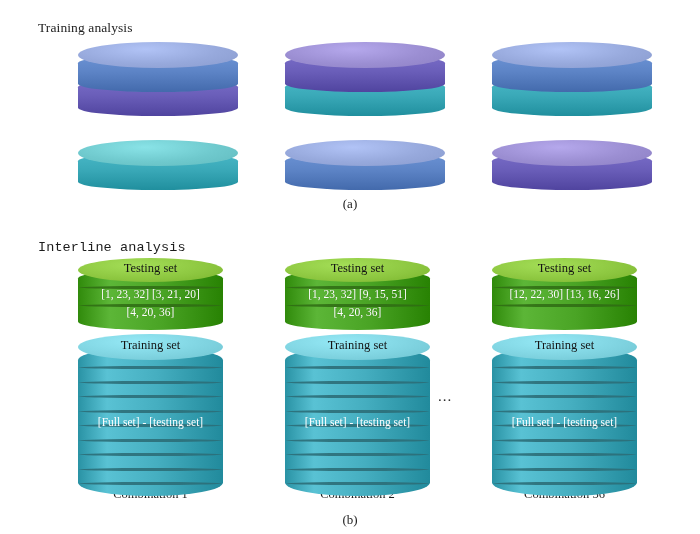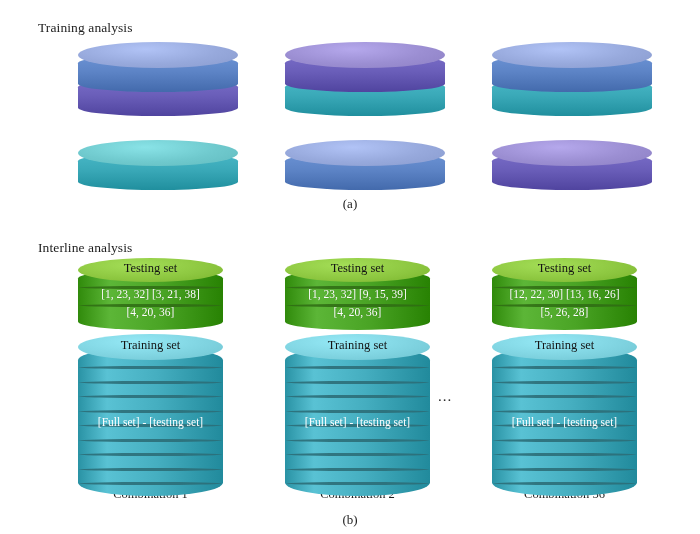--- a/index.html
+++ b/index.html
@@ -15,21 +15,21 @@
   }
 
   .panel-title {
     position: absolute;
     font-size: 13.5px;
     letter-spacing: 0.1px;
     white-space: nowrap;
     color: #1c1c1c;
   }
   #title-a { left: 38px; top: 20px; }
-  #title-b { left: 38px; top: 240px; }
+  #title-b { left: 38px; top: 240px; font-family: Liberation Mono, monospace; }
 
   .panel-caption {
     position: absolute;
     font-size: 13px;
     width: 100%;
     text-align: center;
     color: #1c1c1c;
   }
   #caption-a { top: 196px; left: 0; }
   #caption-b { top: 512px; left: 0; }
@@ -207,21 +207,21 @@
 
 <div class="panel-title" id="title-b">Interline analysis</div>
 
 <div id="panel-b-groups">
     <div class="stack-b" style="left: 78px; top: 258px; width: 145px; height: 80px;">
       <div class="cyl-green-body" style="top: 12px; width: 145px; height: 60px; background: linear-gradient(to right, rgb(48, 138, 11) 0%, rgb(92, 182, 55) 22%, rgb(74, 164, 37) 58%, rgb(40, 130, 3) 100%); z-index: 2;"></div>
       <div class="green-ring" style="top: 28px; width: 143px;"></div>
       <div class="green-ring" style="top: 46px; width: 143px;"></div>
       <div class="cyl-green-cap" style="top: 0px; width: 145px; height: 24px; background: radial-gradient(at 40% 30%, rgb(164, 222, 87) 0%, rgb(140, 198, 63) 60%, rgb(122, 180, 45) 100%); z-index: 5;"></div>
       <div class="green-title" style="top: 3px;">Testing set</div>
-      <div class="green-line1" style="top: 30px;">[1, 23, 32] [3, 21, 38]</div>
+      <div class="green-line1" style="top: 30px;">[1, 23, 32] [3, 21, 20]</div>
       <div class="green-line2" style="top: 48px;">[4, 20, 36]</div>
     </div>
     <div class="stack-b" style="left: 78px; top: 334px; width: 145px; height: 172px;">
       <div class="cyl-teal-body" style="top: 13px; width: 145px; height: 149px; background: linear-gradient(to right, rgb(41, 146, 164) 0%, rgb(89, 194, 212) 20%, rgb(69, 174, 192) 55%, rgb(33, 138, 156) 100%); z-index: 2;"></div>
       <div class="teal-ring" style="top: 32px; width: 143px;"></div>
       <div class="teal-ring" style="top: 46.5px; width: 143px;"></div>
       <div class="teal-ring" style="top: 61px; width: 143px;"></div>
       <div class="teal-ring" style="top: 75.5px; width: 143px;"></div>
       <div class="teal-ring" style="top: 90px; width: 143px;"></div>
       <div class="teal-ring" style="top: 104.5px; width: 143px;"></div>
@@ -232,21 +232,21 @@
       <div class="teal-title" style="top: 4px;">Training set</div>
       <div class="teal-formula" style="top: 82px;">[Full set] - [testing set]</div>
     </div>
     <div class="combo-label" style="left: 78px; top: 487px; width: 145px;">Combination 1</div>
     <div class="stack-b" style="left: 285px; top: 258px; width: 145px; height: 80px;">
       <div class="cyl-green-body" style="top: 12px; width: 145px; height: 60px; background: linear-gradient(to right, rgb(48, 138, 11) 0%, rgb(92, 182, 55) 22%, rgb(74, 164, 37) 58%, rgb(40, 130, 3) 100%); z-index: 2;"></div>
       <div class="green-ring" style="top: 28px; width: 143px;"></div>
       <div class="green-ring" style="top: 46px; width: 143px;"></div>
       <div class="cyl-green-cap" style="top: 0px; width: 145px; height: 24px; background: radial-gradient(at 40% 30%, rgb(164, 222, 87) 0%, rgb(140, 198, 63) 60%, rgb(122, 180, 45) 100%); z-index: 5;"></div>
       <div class="green-title" style="top: 3px;">Testing set</div>
-      <div class="green-line1" style="top: 30px;">[1, 23, 32] [9, 15, 39]</div>
+      <div class="green-line1" style="top: 30px;">[1, 23, 32] [9, 15, 51]</div>
       <div class="green-line2" style="top: 48px;">[4, 20, 36]</div>
     </div>
     <div class="stack-b" style="left: 285px; top: 334px; width: 145px; height: 172px;">
       <div class="cyl-teal-body" style="top: 13px; width: 145px; height: 149px; background: linear-gradient(to right, rgb(41, 146, 164) 0%, rgb(89, 194, 212) 20%, rgb(69, 174, 192) 55%, rgb(33, 138, 156) 100%); z-index: 2;"></div>
       <div class="teal-ring" style="top: 32px; width: 143px;"></div>
       <div class="teal-ring" style="top: 46.5px; width: 143px;"></div>
       <div class="teal-ring" style="top: 61px; width: 143px;"></div>
       <div class="teal-ring" style="top: 75.5px; width: 143px;"></div>
       <div class="teal-ring" style="top: 90px; width: 143px;"></div>
       <div class="teal-ring" style="top: 104.5px; width: 143px;"></div>
@@ -258,21 +258,20 @@
       <div class="teal-formula" style="top: 82px;">[Full set] - [testing set]</div>
     </div>
     <div class="combo-label" style="left: 285px; top: 487px; width: 145px;">Combination 2</div>
     <div class="stack-b" style="left: 492px; top: 258px; width: 145px; height: 80px;">
       <div class="cyl-green-body" style="top: 12px; width: 145px; height: 60px; background: linear-gradient(to right, rgb(48, 138, 11) 0%, rgb(92, 182, 55) 22%, rgb(74, 164, 37) 58%, rgb(40, 130, 3) 100%); z-index: 2;"></div>
       <div class="green-ring" style="top: 28px; width: 143px;"></div>
       <div class="green-ring" style="top: 46px; width: 143px;"></div>
       <div class="cyl-green-cap" style="top: 0px; width: 145px; height: 24px; background: radial-gradient(at 40% 30%, rgb(164, 222, 87) 0%, rgb(140, 198, 63) 60%, rgb(122, 180, 45) 100%); z-index: 5;"></div>
       <div class="green-title" style="top: 3px;">Testing set</div>
       <div class="green-line1" style="top: 30px;">[12, 22, 30] [13, 16, 26]</div>
-      <div class="green-line2" style="top: 48px;">[5, 26, 28]</div>
     </div>
     <div class="stack-b" style="left: 492px; top: 334px; width: 145px; height: 172px;">
       <div class="cyl-teal-body" style="top: 13px; width: 145px; height: 149px; background: linear-gradient(to right, rgb(41, 146, 164) 0%, rgb(89, 194, 212) 20%, rgb(69, 174, 192) 55%, rgb(33, 138, 156) 100%); z-index: 2;"></div>
       <div class="teal-ring" style="top: 32px; width: 143px;"></div>
       <div class="teal-ring" style="top: 46.5px; width: 143px;"></div>
       <div class="teal-ring" style="top: 61px; width: 143px;"></div>
       <div class="teal-ring" style="top: 75.5px; width: 143px;"></div>
       <div class="teal-ring" style="top: 90px; width: 143px;"></div>
       <div class="teal-ring" style="top: 104.5px; width: 143px;"></div>
       <div class="teal-ring" style="top: 119px; width: 143px;"></div>

